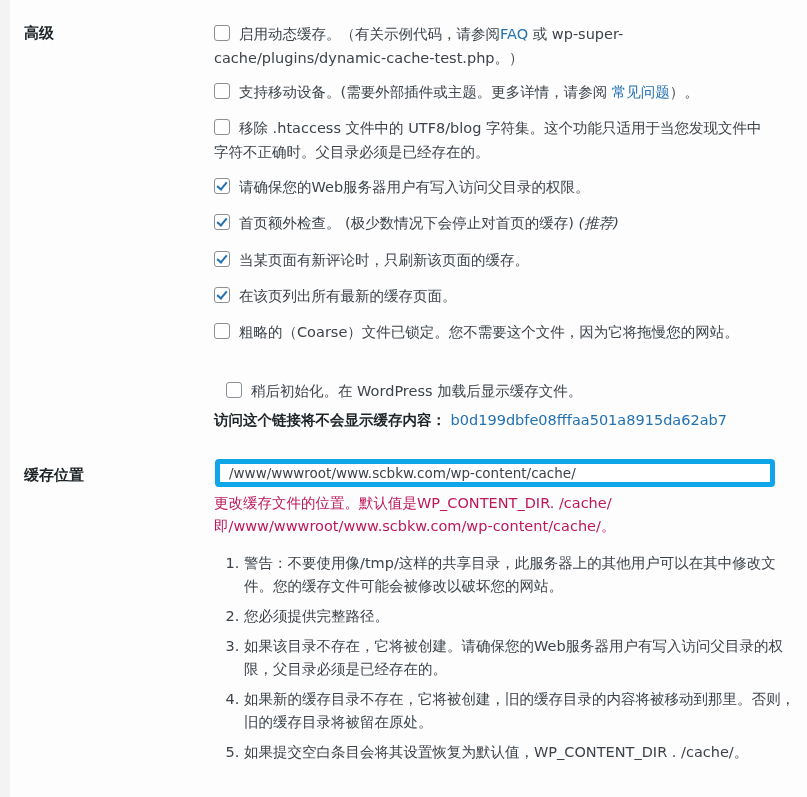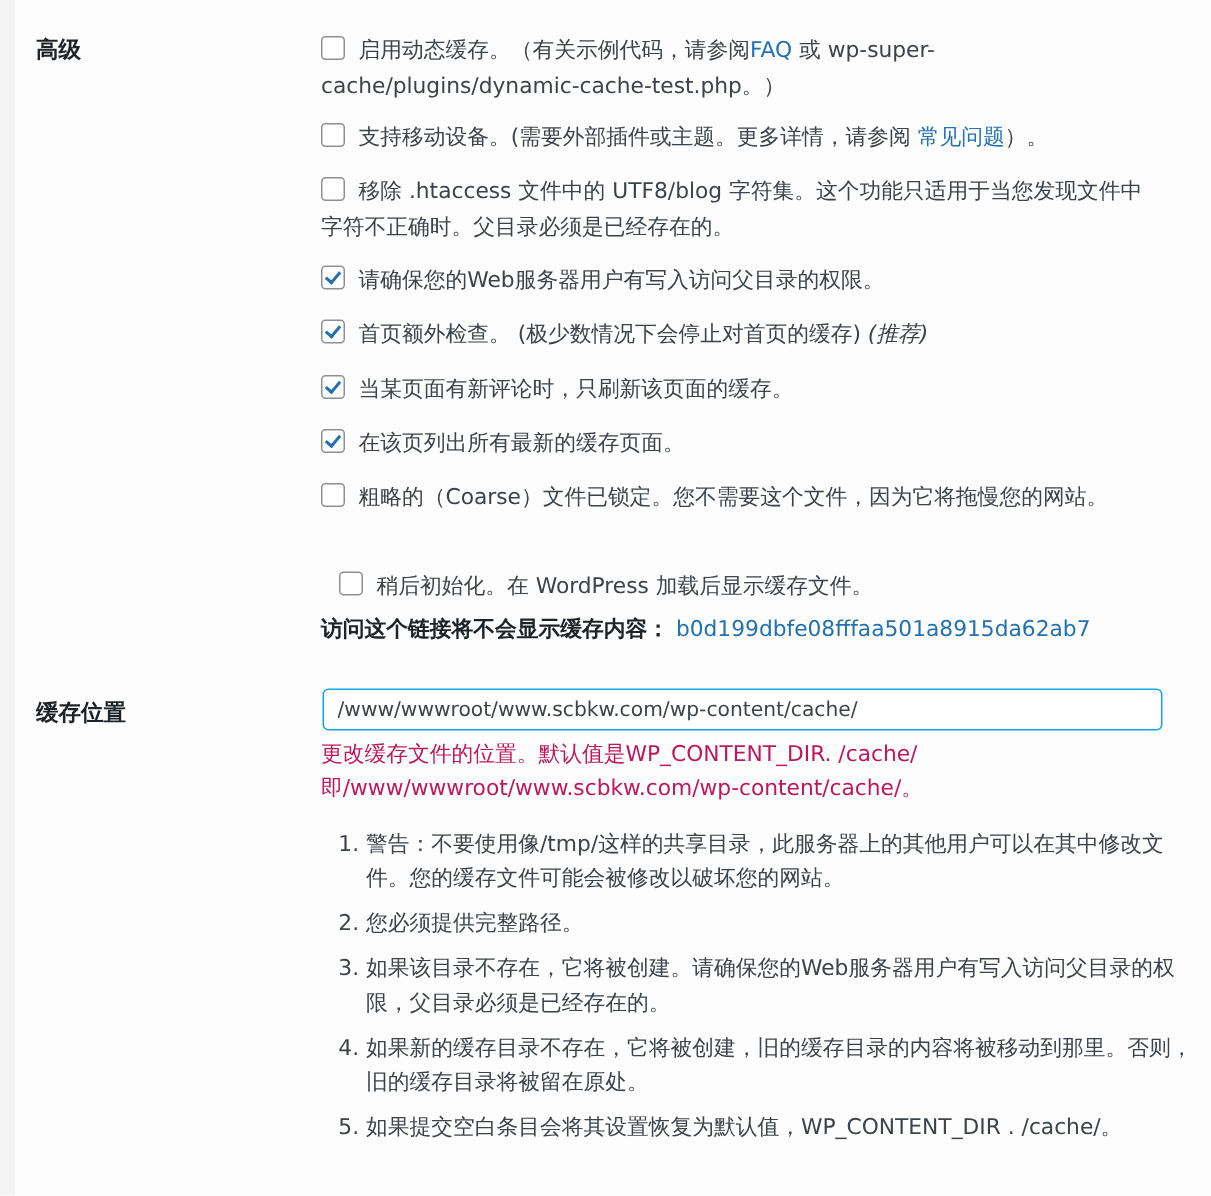--- a/index.html
+++ b/index.html
@@ -36,21 +36,21 @@
       content: ""; position: absolute; left: 4px; top: 1px;
       width: 4px; height: 8px;
       border-right: 2px solid #2271b1; border-bottom: 2px solid #2271b1;
       transform: rotate(40deg);
     }
     a.link { color: #2271b1; }
     .italic { font-style: italic; }
     .bold { font-weight: bold; color: #1d2327; }
     .input {
       position: absolute; left: 215px; top: 459px; width: 560px; height: 28px;
-      border: 1px solid #0ea5e9; border-radius: 4px; background: #fff;
+      border: 5px solid #0ea5e9; border-radius: 4px; background: #fff;
       box-sizing: border-box; padding: 0 9px;
       font-family: "DejaVu Sans", "Liberation Sans", sans-serif;
       font-size: 13.5px; color: #3c434a; line-height: 26px;
     }
     .desc {
       position: absolute; left: 214px; top: 492px; width: 560px;
       font-size: 14.5px; line-height: 23px; color: #be185d;
     }
     ol.warnings {
       position: absolute; left: 214px; top: 552px; width: 560px;

